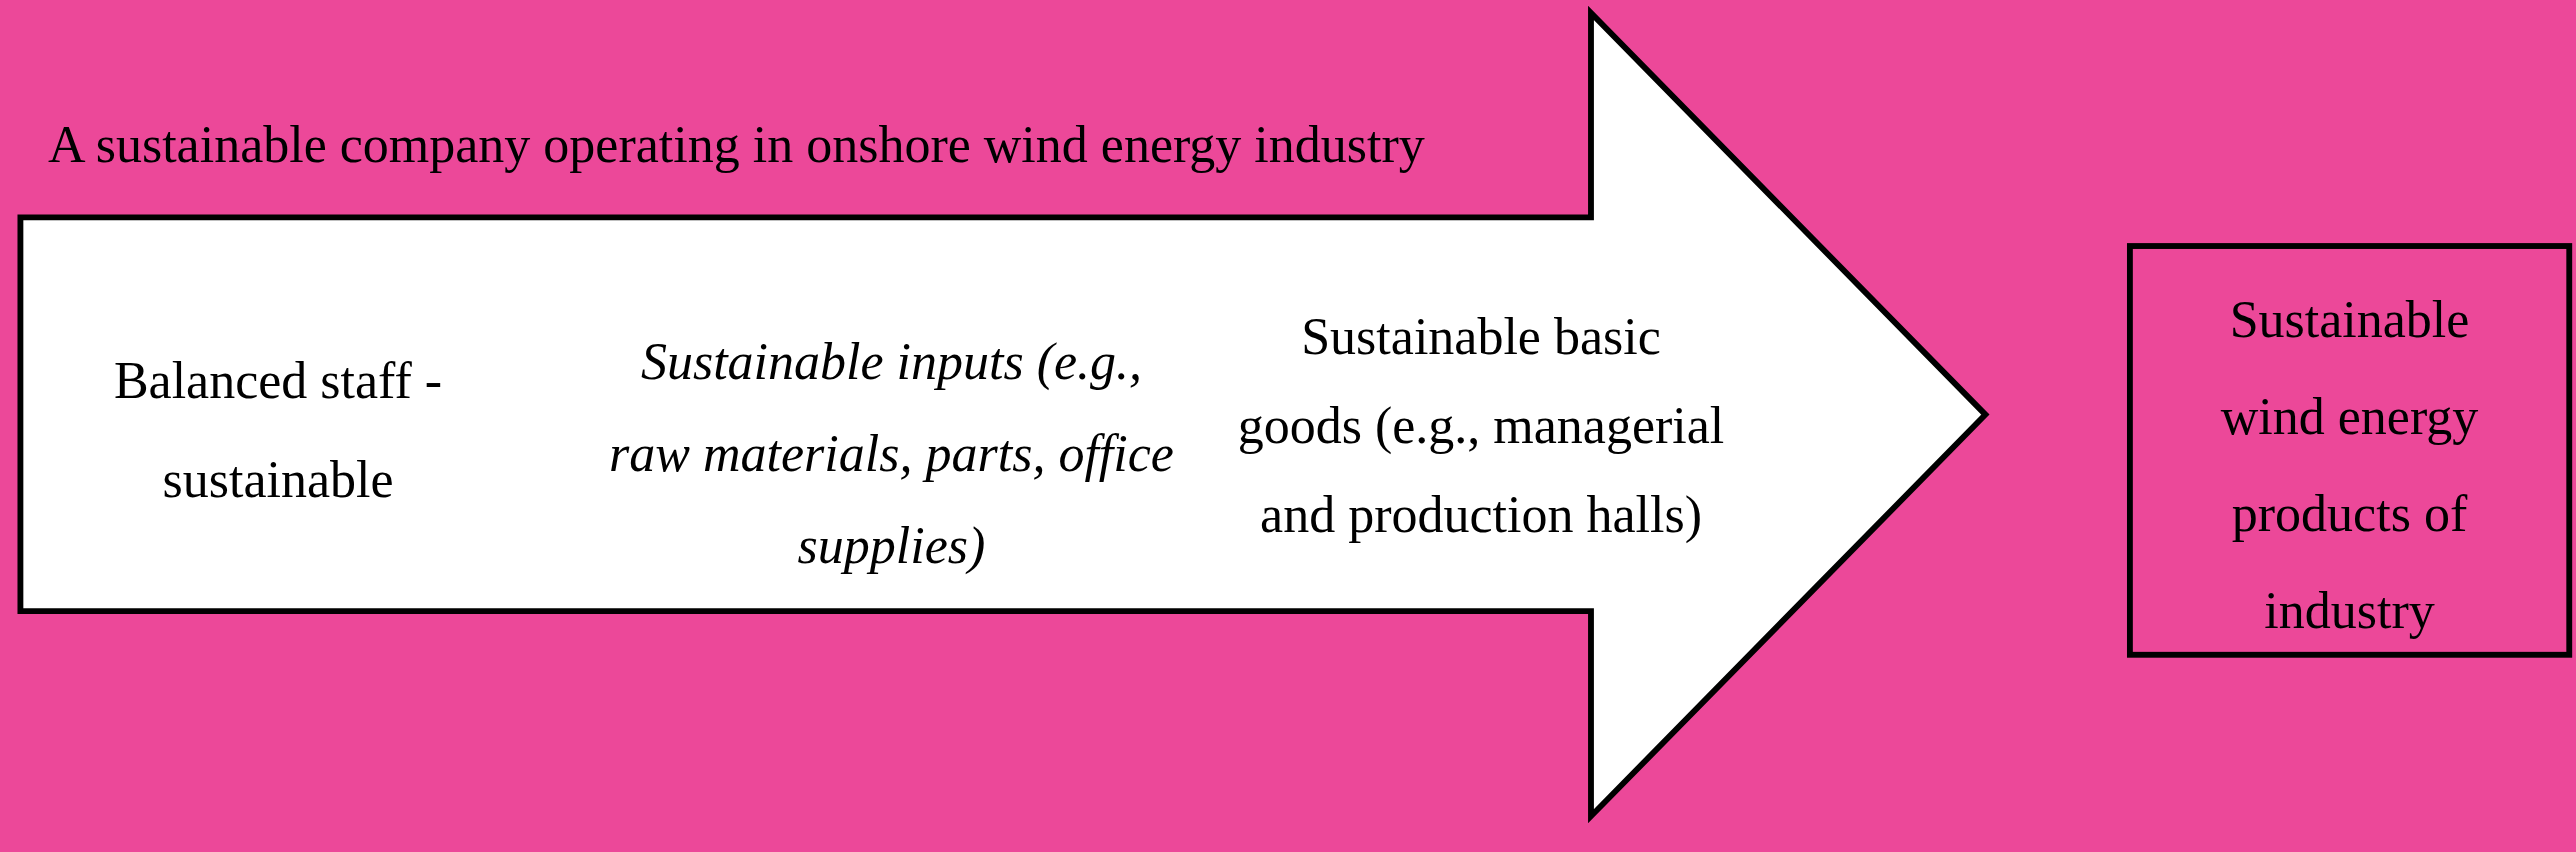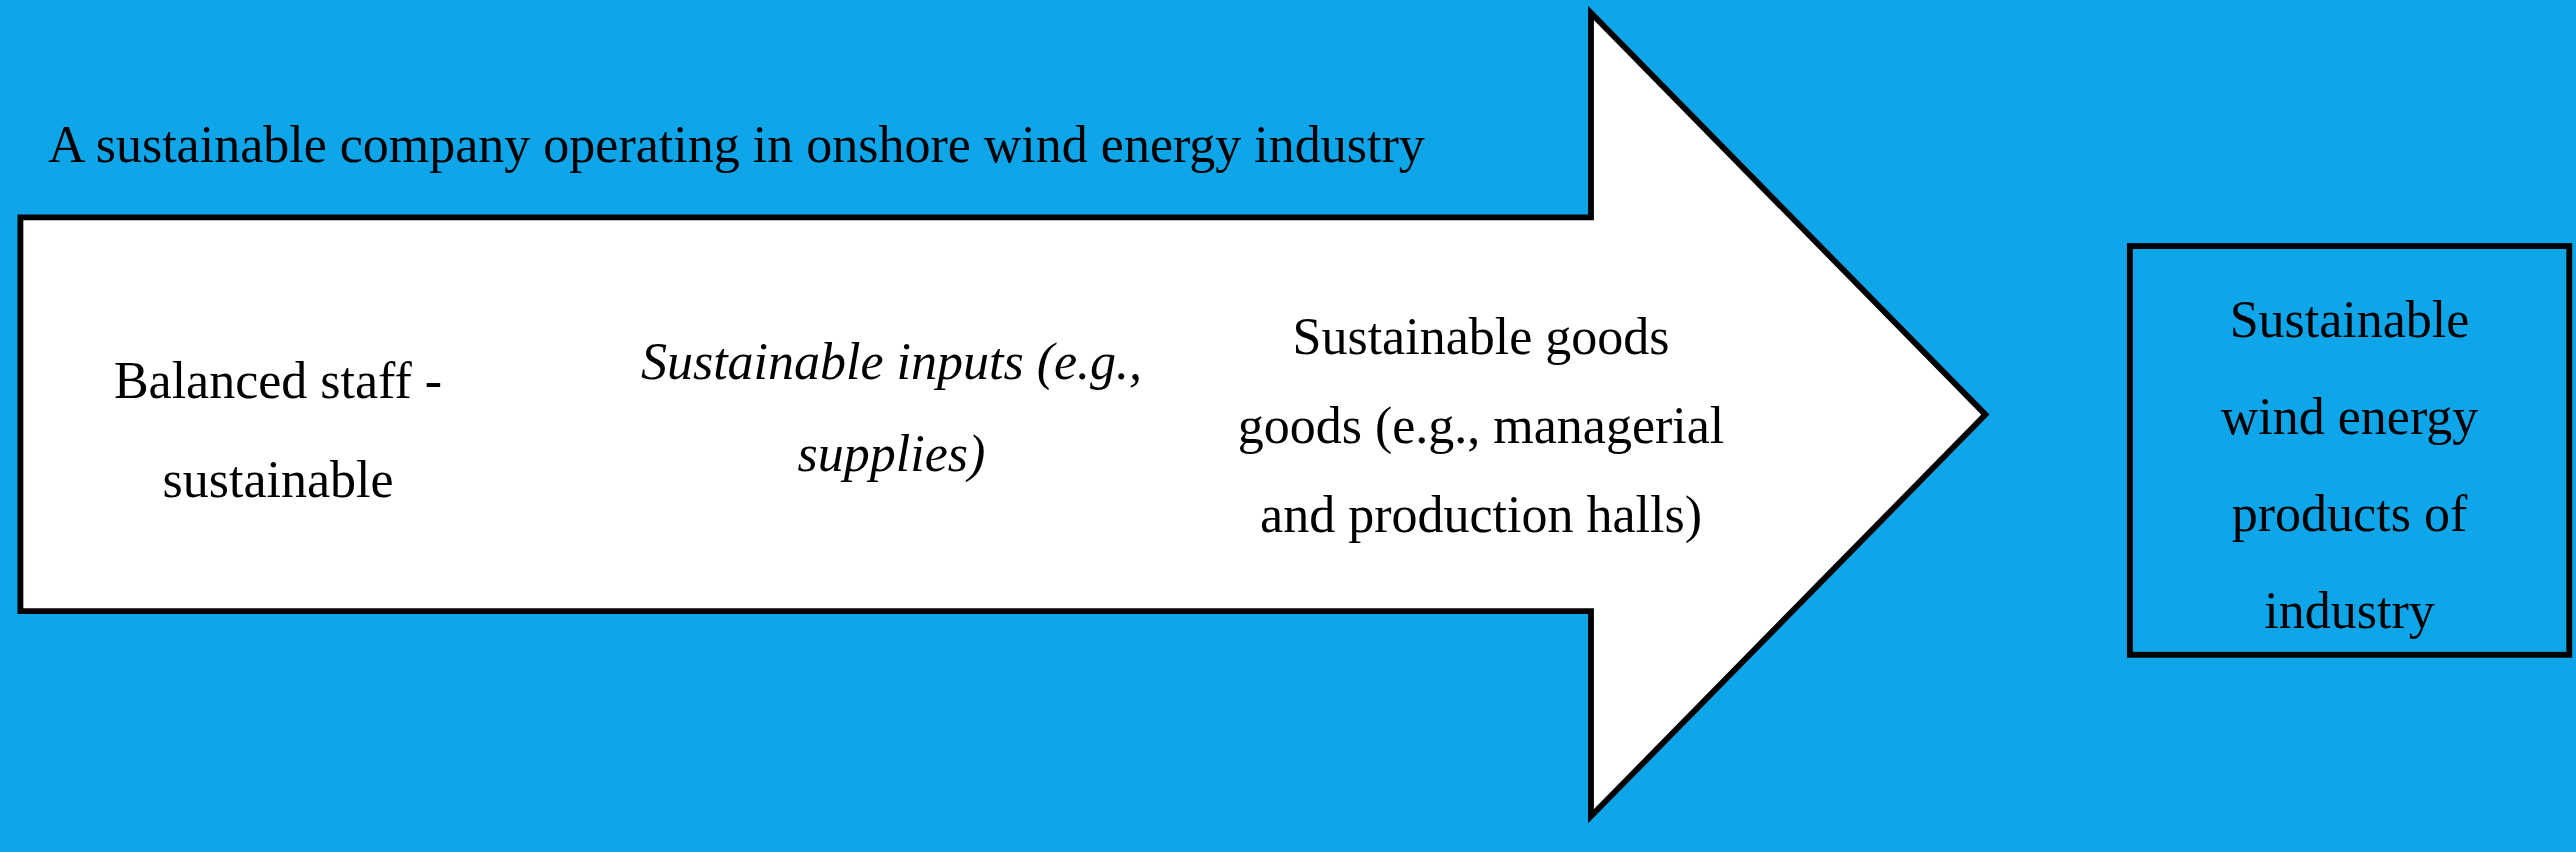--- a/index.html
+++ b/index.html
@@ -4,21 +4,21 @@
 <style>
   html, body {
     margin: 0;
     padding: 0;
     background: #ffffff;
   }
   .canvas {
     position: relative;
     width: 2576px;
     height: 852px;
-    background: #0ea5e9;
+    background: #ec4899;
     font-family: "Liberation Serif", serif;
     color: #000000;
     overflow: hidden;
   }
   .shape-layer {
     position: absolute;
     left: 0;
     top: 0;
     width: 2576px;
     height: 852px;
@@ -82,25 +82,26 @@
 
   <div class="txt top-label">A sustainable company operating in onshore wind energy industry</div>
 
   <div class="txt col col-1">
     <div>Balanced staff -</div>
     <div>sustainable</div>
   </div>
 
   <div class="txt col col-2">
     <div>Sustainable inputs (e.g.,</div>
+    <div>raw materials, parts, office</div>
     <div>supplies)</div>
   </div>
 
   <div class="txt col col-3">
-    <div>Sustainable goods</div>
+    <div>Sustainable basic</div>
     <div>goods (e.g., managerial</div>
     <div>and production halls)</div>
   </div>
 
 
   <div class="txt output-box-text">
     <div>Sustainable</div>
     <div>wind energy</div>
     <div>products of</div>
     <div>industry</div>

